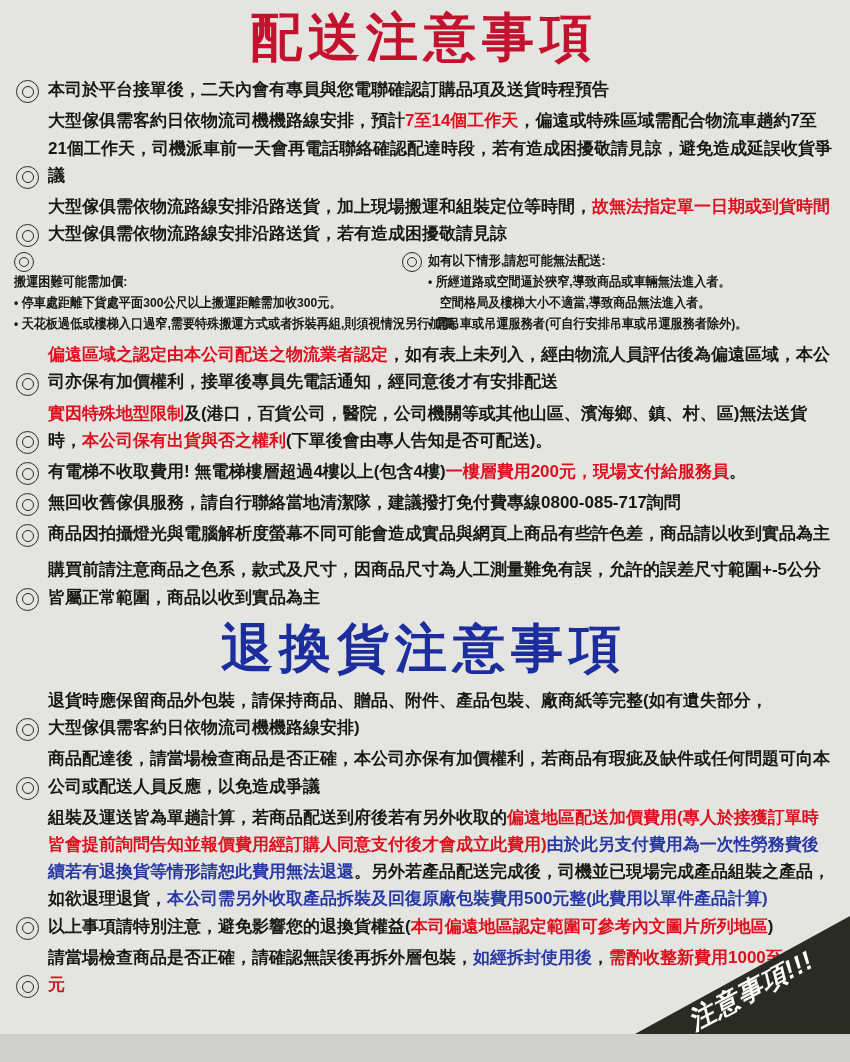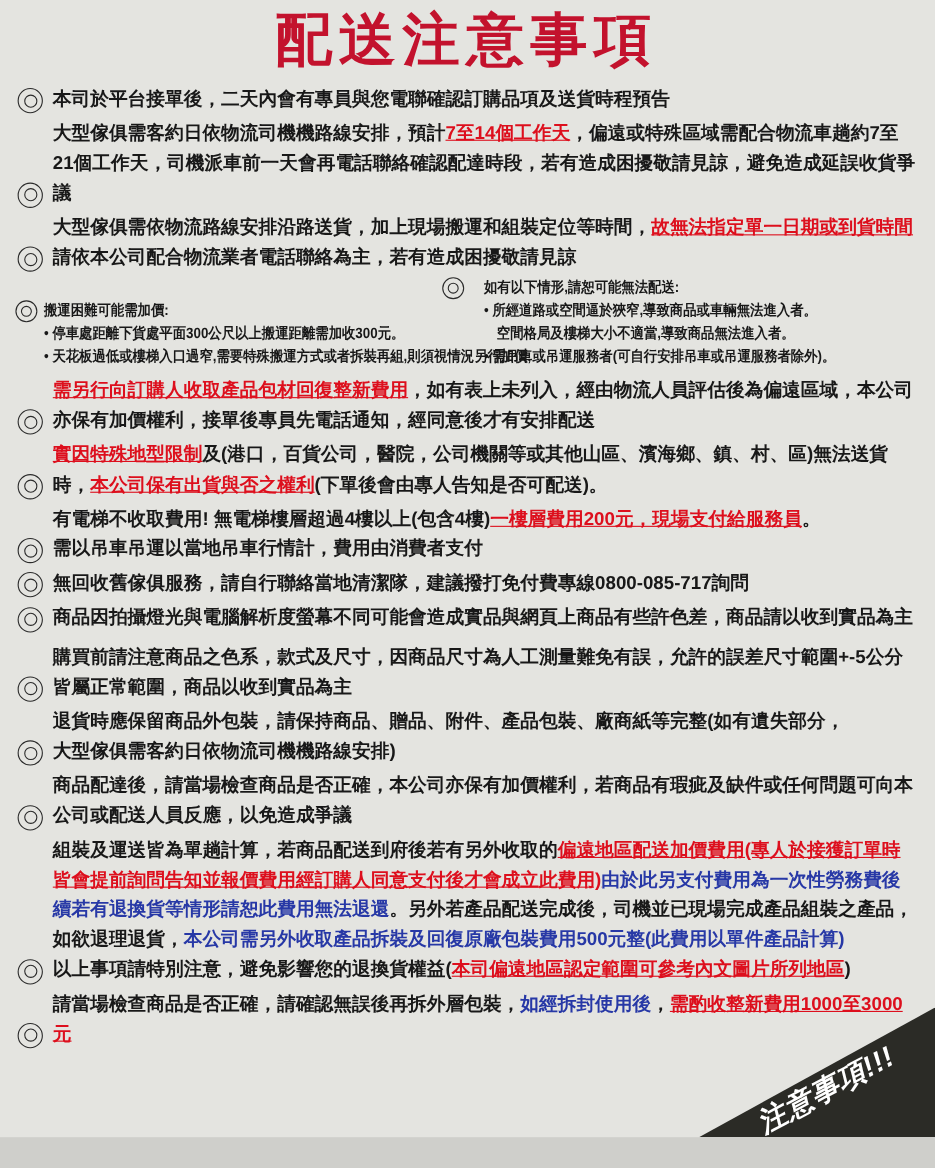--- a/index.html
+++ b/index.html
@@ -44,27 +44,27 @@
     margin:3px 9px 0 2px;
     background:transparent;
   }
   .bullet-inner{
     width:10px;height:10px;
     border:1.6px solid #2a2a2a;
     border-radius:50%;
   }
   .item-text{flex:1;min-width:0;}
   .c-k{color:var(--black,#181818);}
-  .c-r{color:var(--red,#dd0f1d);text-decoration:underline;}
+  .c-r{color:var(--red,#dd0f1d);}
   .c-b{color:var(--blue,#2738a6);}
   
   .cols-row{display:flex;gap:4px;margin-bottom:6px;}
   .col{display:flex;align-items:flex-start;min-width:0;}
-  .cols-row .col:first-child{width:47%;}
-  .cols-row .col:last-child{width:53%;gap:12px;}
+  .cols-row .col:first-child{width:47%;flex-direction:column;}
+  .cols-row .col:last-child{width:53%;}
   .col .bullet{width:18px;height:18px;margin:1px 6px 0 0;}
   .col .bullet-inner{width:8px;height:8px;}
   .col-text{flex:1;min-width:0;font-size:13.5px;line-height:1.55;color:var(--black,#181818);}
   .col-heading,.sub-line{
     white-space:nowrap;
     transform:scaleX(0.9);
     transform-origin:0 50%;
   }
   .sub-line.no-marker{padding-left:13px;}
   
@@ -102,21 +102,21 @@
       <div class="item">
         <span class="bullet">
           <span class="bullet-inner"></span>
         </span>
         <div class="item-text"><span class="c-k">大型傢俱需客約日依物流司機機路線安排，預計</span><span class="c-r">7至14個工作天</span><span class="c-k">，偏遠或特殊區域需配合物流車趟約7至21個工作天，司機派車前一天會再電話聯絡確認配達時段，若有造成困擾敬請見諒，避免造成延誤收貨爭議</span></div>
       </div>
       <div class="item">
         <span class="bullet">
           <span class="bullet-inner"></span>
         </span>
-        <div class="item-text"><span class="c-k">大型傢俱需依物流路線安排沿路送貨，加上現場搬運和組裝定位等時間，</span><span class="c-r">故無法指定單一日期或到貨時間</span><br><span class="c-k">請依本公司配合物流業者電話聯絡為主，若有造成困擾敬請見諒</span></div>
+        <div class="item-text"><span class="c-k">大型傢俱需依物流路線安排沿路送貨，加上現場搬運和組裝定位等時間，</span><span class="c-r">故無法指定單一日期或到貨時間</span><br><span class="c-k">大型傢俱需依物流路線安排沿路送貨，若有造成困擾敬請見諒</span></div>
       </div>
       <div class="item cols-row">
         <div class="col">
           <span class="bullet">
             <span class="bullet-inner"></span>
           </span>
           <div class="col-text">
             <div class="col-heading">搬運困難可能需加價:</div>
             <div class="sub-line">• 停車處距離下貨處平面300公尺以上搬運距離需加收300元。</div>
             <div class="sub-line">• 天花板過低或樓梯入口過窄,需要特殊搬運方式或者拆裝再組,則須視情況另行加價,</div>
@@ -131,33 +131,33 @@
             <div class="sub-line">• 所經道路或空間逼於狹窄,導致商品或車輛無法進入者。</div>
             <div class="sub-line no-marker">空間格局及樓梯大小不適當,導致商品無法進入者。</div>
             <div class="sub-line">• 需吊車或吊運服務者(可自行安排吊車或吊運服務者除外)。</div>
           </div>
         </div>
       </div>
       <div class="item">
         <span class="bullet">
           <span class="bullet-inner"></span>
         </span>
-        <div class="item-text"><span class="c-r">需另行向訂購人收取產品包材回復整新費用</span><span class="c-k">，如有表上未列入，經由物流人員評估後為偏遠區域，本公司亦保有加價權利，接單後專員先電話通知，經同意後才有安排配送</span></div>
+        <div class="item-text"><span class="c-r">偏遠區域之認定由本公司配送之物流業者認定</span><span class="c-k">，如有表上未列入，經由物流人員評估後為偏遠區域，本公司亦保有加價權利，接單後專員先電話通知，經同意後才有安排配送</span></div>
       </div>
       <div class="item">
         <span class="bullet">
           <span class="bullet-inner"></span>
         </span>
         <div class="item-text"><span class="c-r">實因特殊地型限制</span><span class="c-k">及(港口，百貨公司，醫院，公司機關等或其他山區、濱海鄉、鎮、村、區)無法送貨時，</span><span class="c-r">本公司保有出貨與否之權利</span><span class="c-k">(下單後會由專人告知是否可配送)。</span></div>
       </div>
       <div class="item">
         <span class="bullet">
           <span class="bullet-inner"></span>
         </span>
-        <div class="item-text"><span class="c-k">有電梯不收取費用! 無電梯樓層超過4樓以上(包含4樓)</span><span class="c-r">一樓層費用200元，現場支付給服務員</span><span class="c-k">。</span><br><span class="c-k">需以吊車吊運以當地吊車行情計，費用由消費者支付</span></div>
+        <div class="item-text"><span class="c-k">有電梯不收取費用! 無電梯樓層超過4樓以上(包含4樓)</span><span class="c-r">一樓層費用200元，現場支付給服務員</span><span class="c-k">。</span><br></div>
       </div>
       <div class="item">
         <span class="bullet">
           <span class="bullet-inner"></span>
         </span>
         <div class="item-text"><span class="c-k">無回收舊傢俱服務，請自行聯絡當地清潔隊，建議撥打免付費專線0800-085-717詢問</span></div>
       </div>
       <div class="item">
         <span class="bullet">
           <span class="bullet-inner"></span>
@@ -165,20 +165,21 @@
         <div class="item-text"><span class="c-k">商品因拍攝燈光與電腦解析度螢幕不同可能會造成實品與網頁上商品有些許色差，商品請以收到實品為主</span></div>
       </div>
       <div class="item">
         <span class="bullet">
           <span class="bullet-inner"></span>
         </span>
         <div class="item-text"><span class="c-k">購買前請注意商品之色系，款式及尺寸，因商品尺寸為人工測量難免有誤，允許的誤差尺寸範圍+-5公分皆屬正常範圍，商品以收到實品為主</span></div>
       </div>
     </div>
 
+  <h1 class="title blue">退換貨注意事項</h1>
   <div class="items" id="returns-items">
       <div class="item">
         <span class="bullet">
           <span class="bullet-inner"></span>
         </span>
         <div class="item-text"><span class="c-k">退貨時應保留商品外包裝，請保持商品、贈品、附件、產品包裝、廠商紙等完整(如有遺失部分，</span><br><span class="c-k">大型傢俱需客約日依物流司機機路線安排)</span></div>
       </div>
       <div class="item">
         <span class="bullet">
           <span class="bullet-inner"></span>

